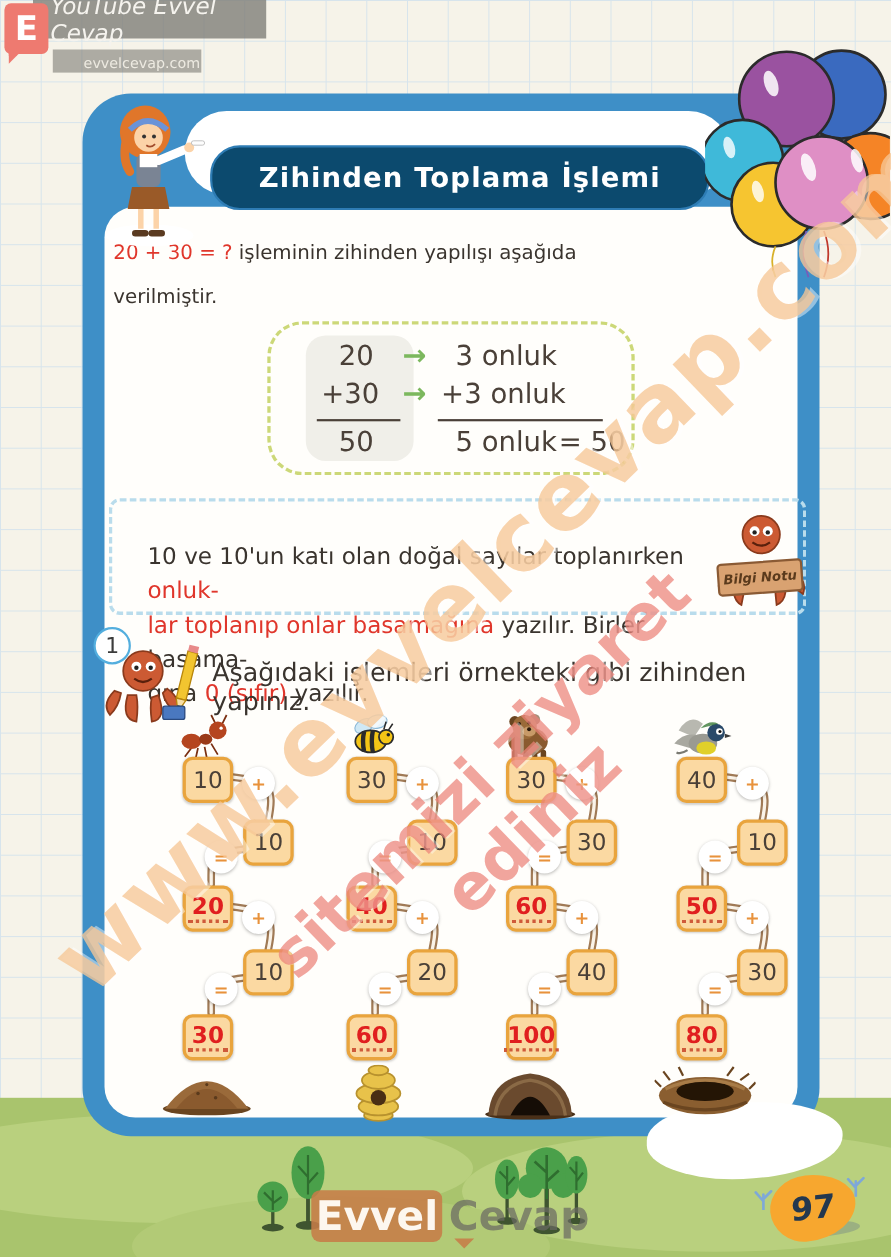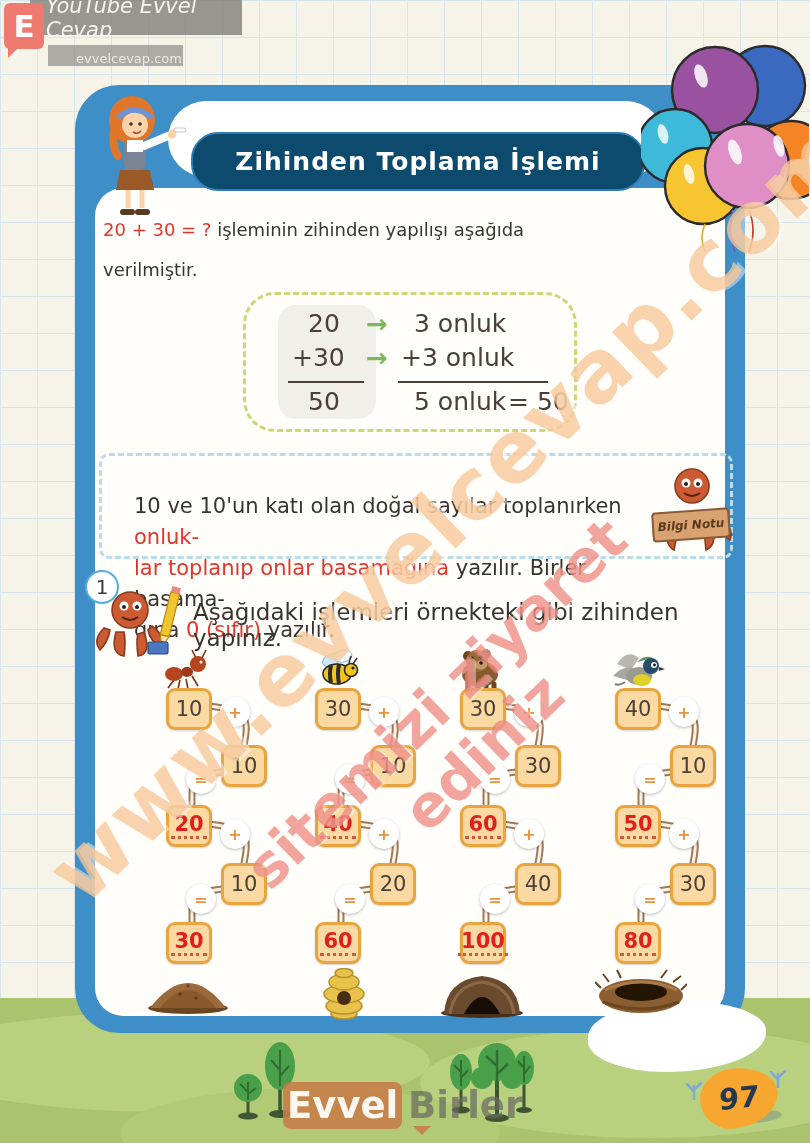--- a/index.html
+++ b/index.html
@@ -456,21 +456,21 @@
   <path d="M 29 52 L 29 12 M 29 28 L 18 18 M 29 36 L 40 26" stroke="#2f6e2f" stroke-width="2.4" fill="none"></path>
 </svg>
 <svg class="tree" style="left:508px;top:1048px;" width="32" height="68" viewBox="0 0 32 68">
   <ellipse cx="16" cy="62" rx="8" ry="3" fill="#3f5430"></ellipse>
   <path d="M 16 62 L 16 30" stroke="#3f5430" stroke-width="3"></path>
   <ellipse cx="16" cy="20" rx="10" ry="17" fill="#4aa04a"></ellipse>
   <path d="M 16 34 L 16 8 M 16 20 L 10 13 M 16 26 L 22 18" stroke="#2f6e2f" stroke-width="2" fill="none"></path>
 </svg>
 
 <div class="logo-bubble"><span>Evvel</span></div>
-<div class="logo-gray">Birler</div>
+<div class="logo-gray">Cevap</div>
 
 <div class="badge-swoosh"></div>
 <div class="page-badge">
     <span>97</span>
   </div>
 <svg class="sprig" style="left:684px;top:1078px;" width="20" height="22" viewBox="0 0 20 22">
   <path d="M 10 22 L 10 8 M 10 14 L 3 6 M 10 12 L 17 5" stroke="#7ea8d8" stroke-width="2.4" fill="none" stroke-linecap="round"></path>
 </svg>
 <svg class="sprig" style="left:768px;top:1066px;" width="20" height="22" viewBox="0 0 20 22">
   <path d="M 10 22 L 10 8 M 10 14 L 3 6 M 10 12 L 17 5" stroke="#7ea8d8" stroke-width="2.4" fill="none" stroke-linecap="round"></path>

